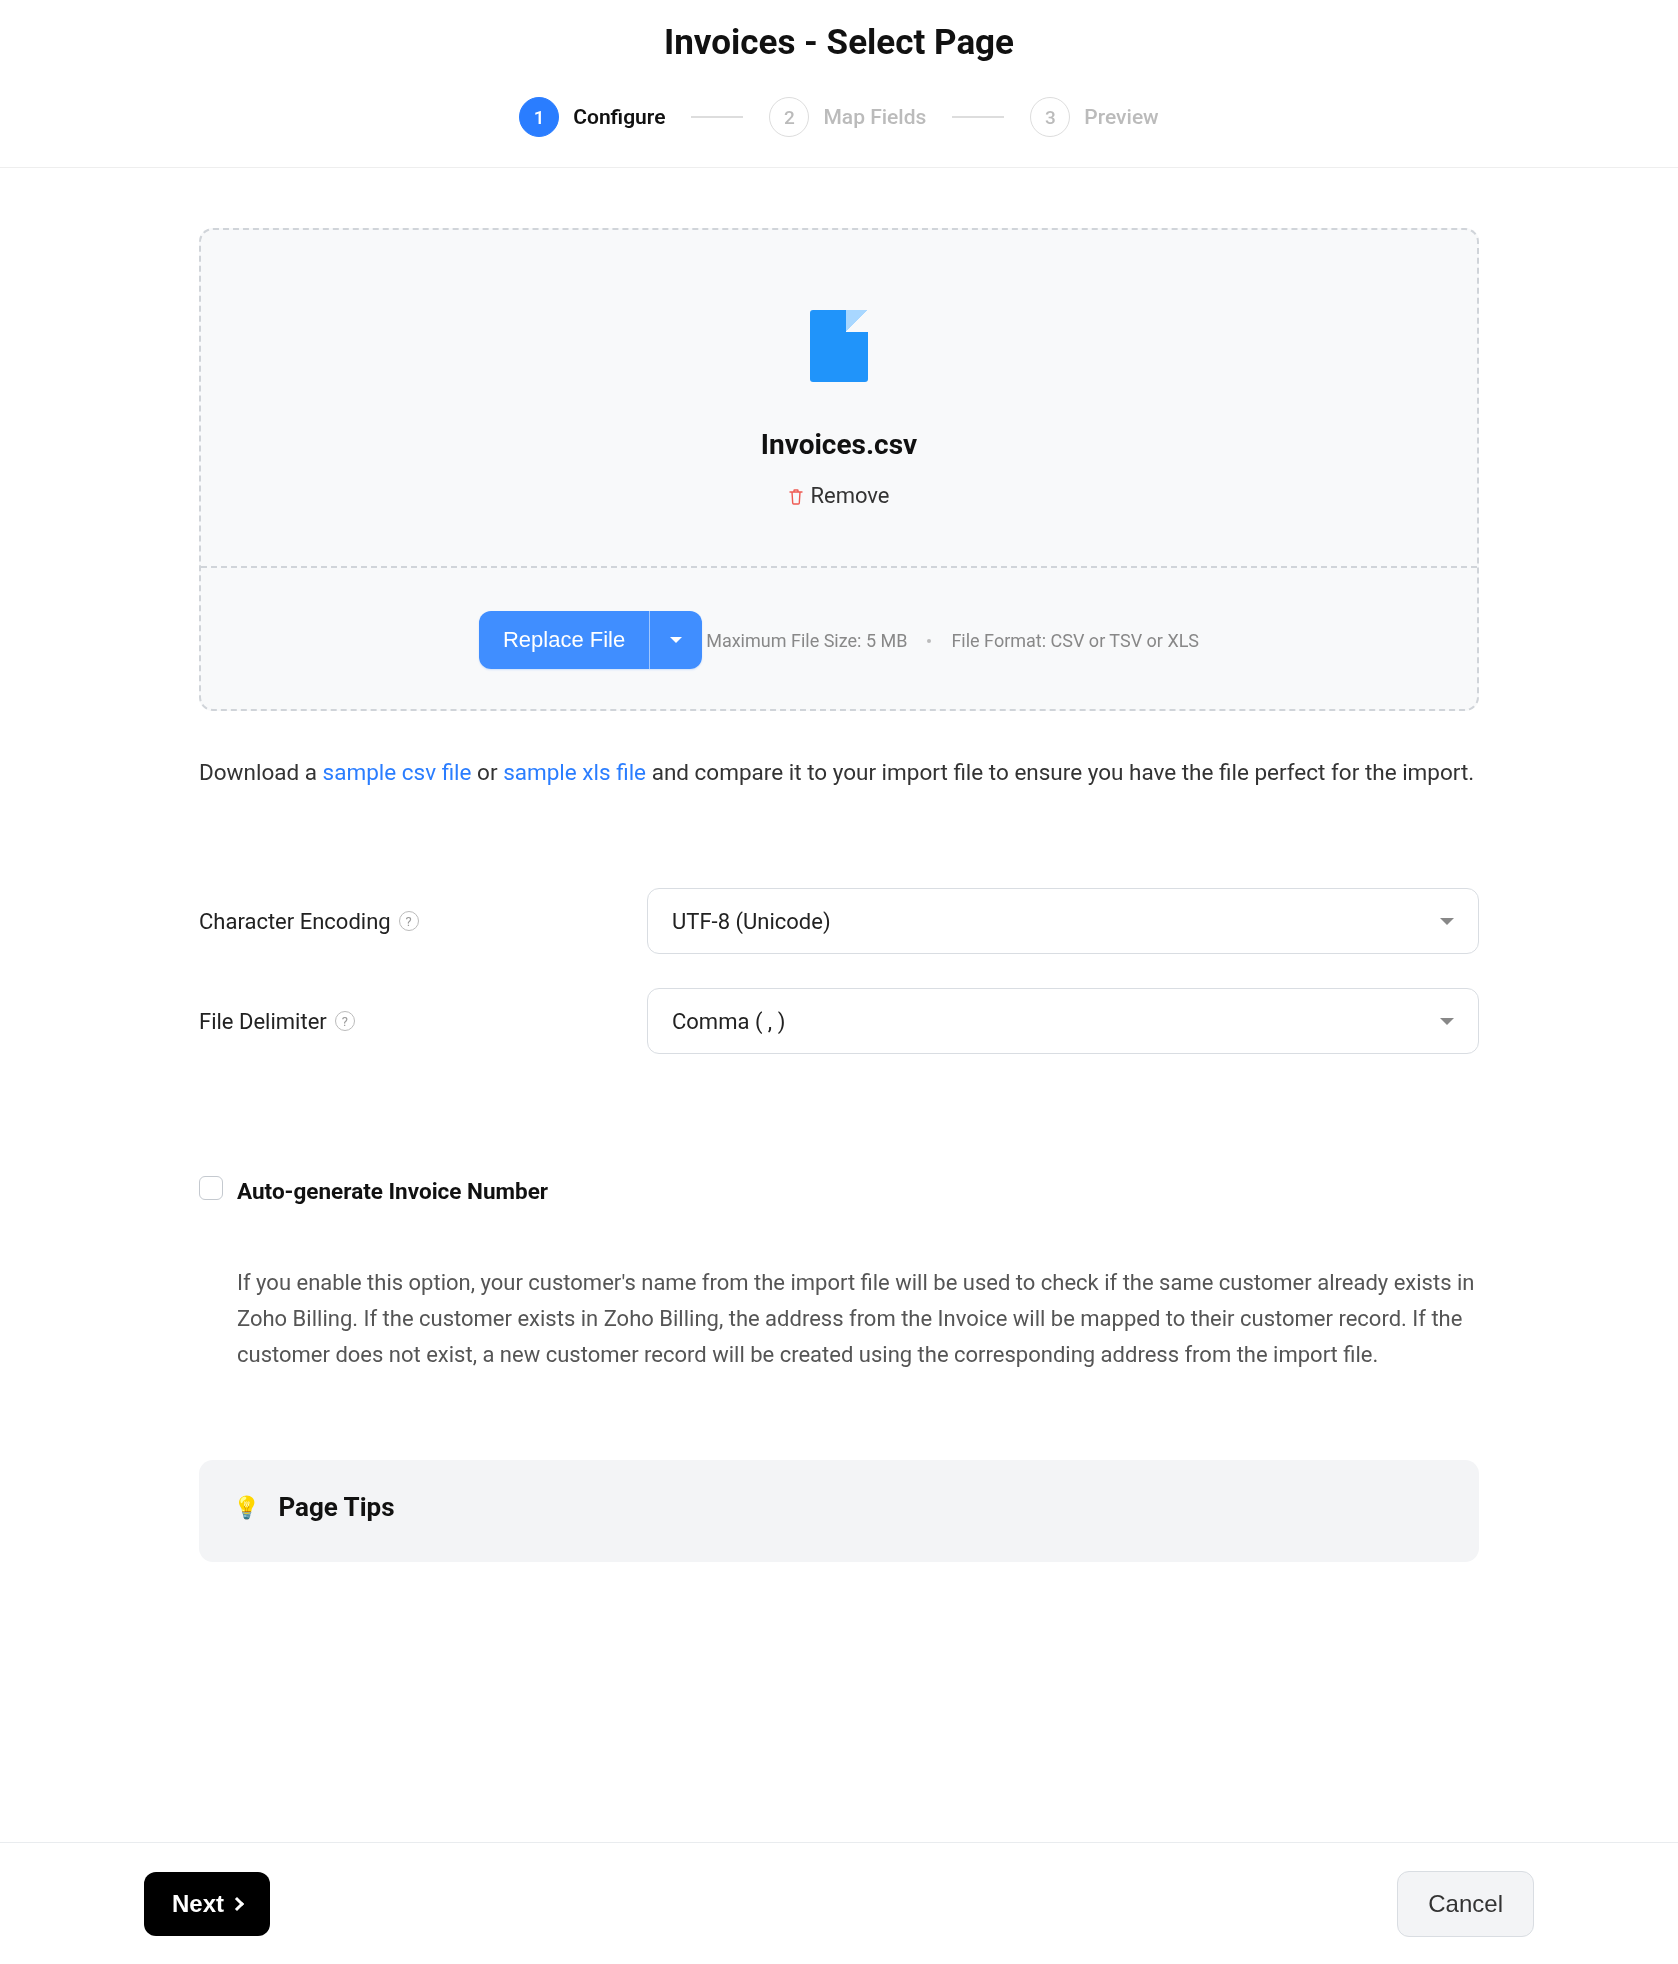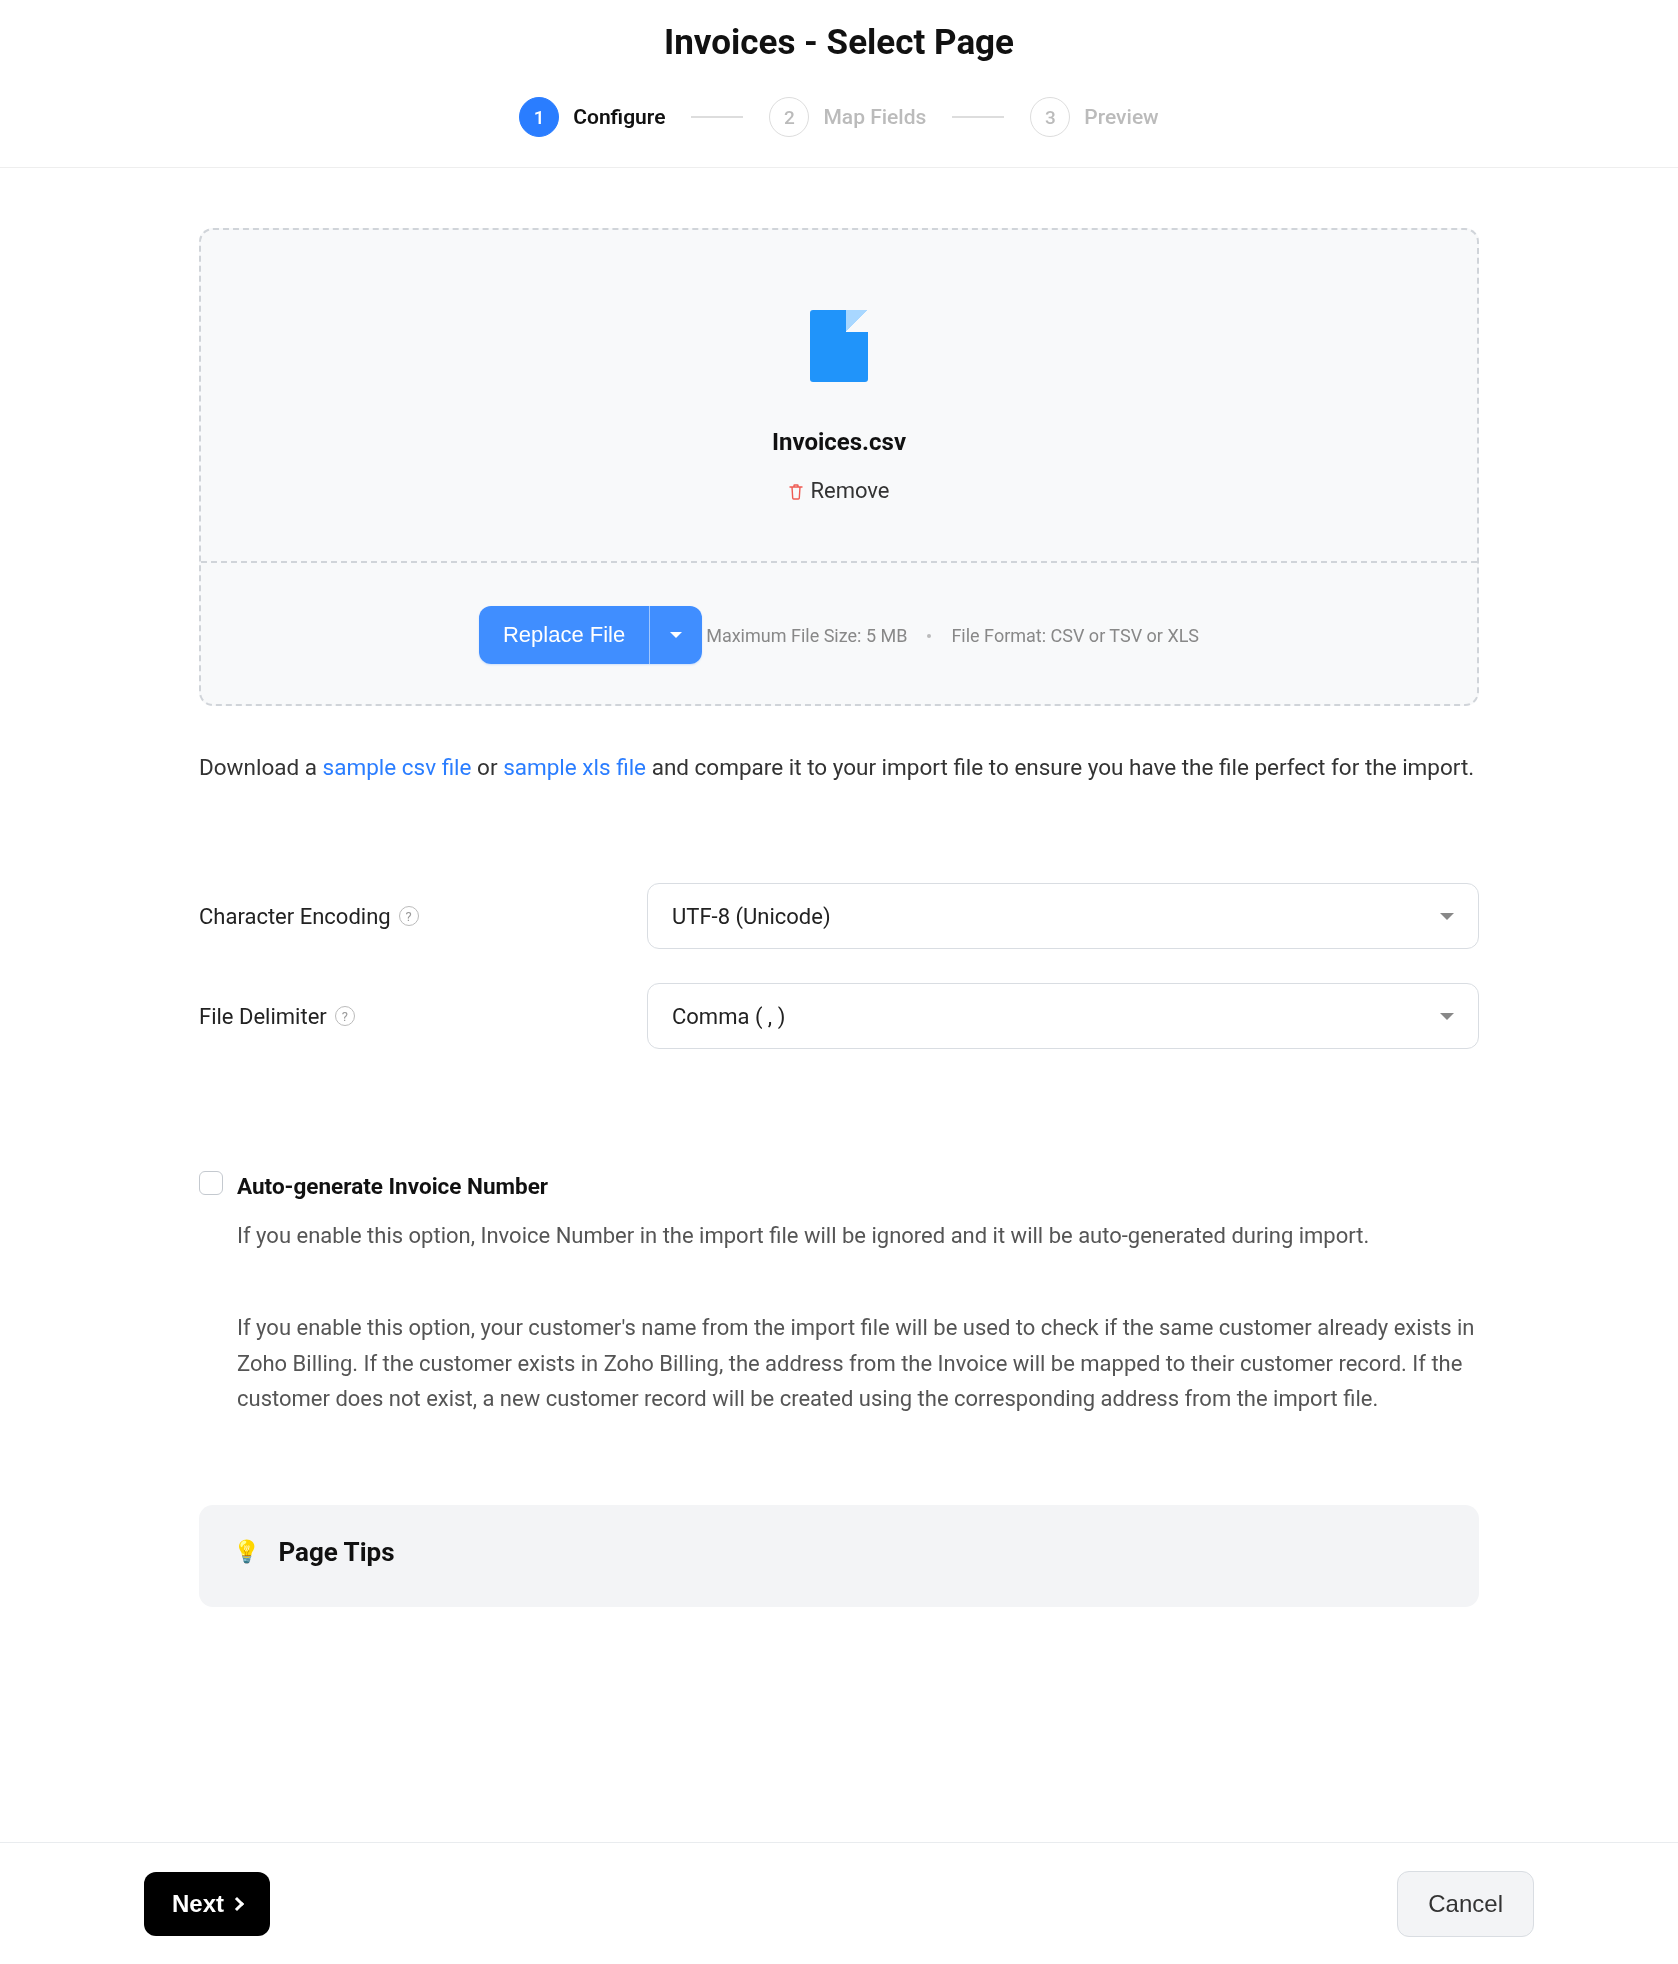--- a/index.html
+++ b/index.html
@@ -82,21 +82,21 @@
     border-radius: 3px;
   }
   .file-icon::before {
     content: "";
     position: absolute; top: 0; right: 0;
     width: 22px; height: 22px;
     background: linear-gradient(135deg, #a8d7ff 50%, #f8f9fa 50%);
   }
   .file-name {
     margin-top: 46px;
-    font-size: 24px;
+    font-size: 28px;
     font-weight: 700;
     color: #111;
   }
   .remove-row {
     margin-top: 22px;
     display: flex; align-items: center; gap: 8px;
     cursor: pointer;
   }
   .trash-icon {
     width: 14px; height: 16px; position: relative;
@@ -336,21 +336,20 @@
         <span>Comma ( , )</span>
         <span class="caret-down"></span>
       </div>
     </div>
 
     <div class="checkbox-block" style="margin-top:120px;">
       <div class="checkbox-row">
         <div class="checkbox"></div>
         <div class="checkbox-label">Auto-generate Invoice Number</div>
       </div>
-      <div class="checkbox-desc">If you enable this option, Invoice Number in the import file will be ignored and it will be auto-generated during import.</div>
     </div>
 
     <div class="checkbox-block">
       <div class="checkbox-desc">If you enable this option, your customer's name from the import file will be used to check if the same customer already exists in Zoho Billing. If the customer exists in Zoho Billing, the address from the Invoice will be mapped to their customer record. If the customer does not exist, a new customer record will be created using the corresponding address from the import file.</div>
     </div>
 
     <div class="tips-panel">
       <div class="tips-header">
         <span class="bulb">💡</span>
         <span>Page Tips</span>

